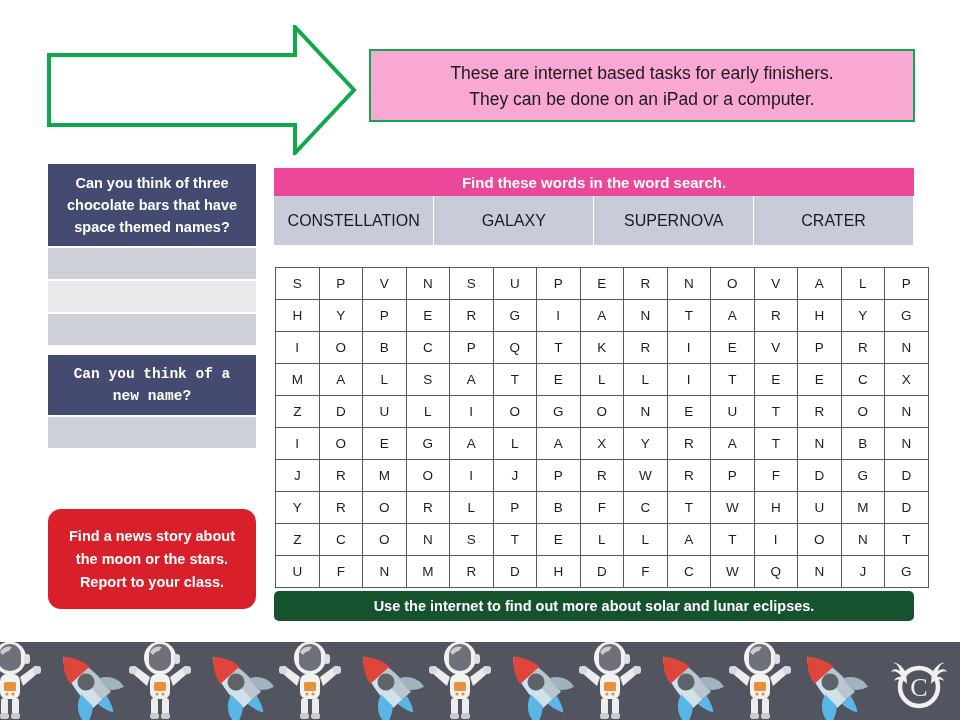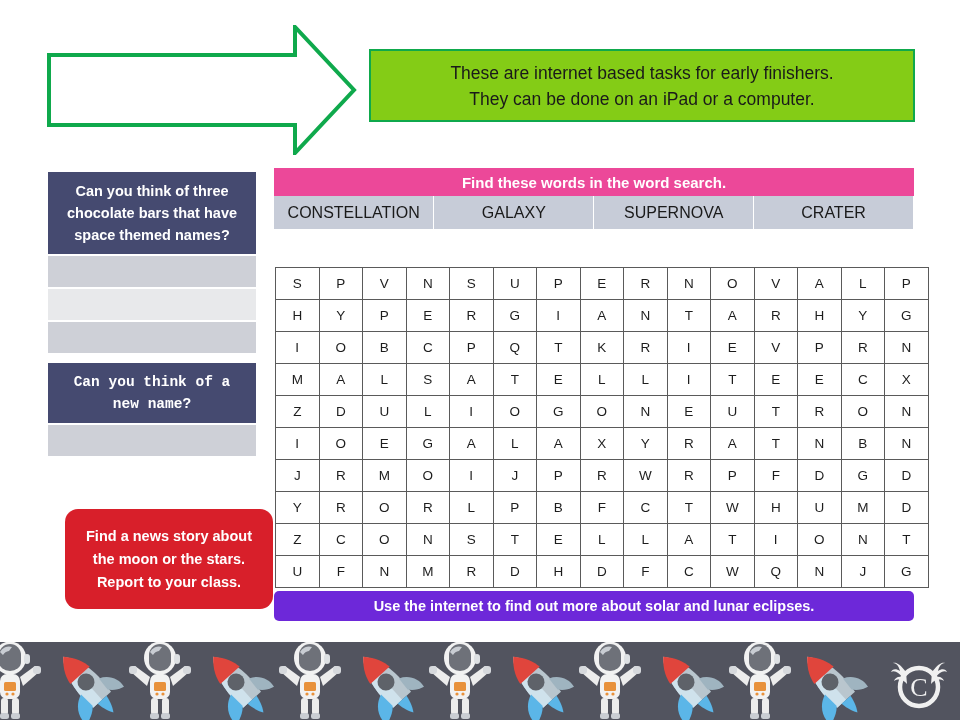--- a/index.html
+++ b/index.html
@@ -41,21 +41,21 @@
   }
 
   
   #intro-box {
     position: absolute;
     left: 369px;
     top: 49px;
     width: 546px;
     height: 73px;
     border: 2px solid #0FA94C;
-    background: #84cc16;
+    background: #f9a8d4;
     display: flex;
     flex-direction: column;
     align-items: center;
     justify-content: center;
     box-sizing: border-box;
   }
   #intro-box .line {
     font-size: 17.5px;
     line-height: 26px;
     color: #1a1a1a;
@@ -71,21 +71,20 @@
   }
   .nav-box {
     background: #454A70;
     color: #ffffff;
     font-weight: bold;
     font-size: 14.5px;
     line-height: 22px;
     text-align: center;
     padding: 8px 10px;
     box-sizing: border-box;
-    margin-top: 8px;
   }
   .ans-row {
     height: 31px;
     margin-top: 2px;
   }
   .ans-row.shade-a { background: #CED0D7; }
   .ans-row.shade-b { background: #E8E9EB; }
   .nav-box.spaced { margin-top: 10px; font-family: Liberation Mono, monospace; }
 
   #news-box {
@@ -99,21 +98,20 @@
     color: #ffffff;
     font-weight: bold;
     font-size: 14.5px;
     line-height: 23px;
     display: flex;
     align-items: center;
     justify-content: center;
     text-align: center;
     padding: 4px 12px;
     box-sizing: border-box;
-    margin-left: 17px;
   }
 
   
   #ws-header {
     position: absolute;
     left: 274px;
     top: 168px;
     width: 640px;
     height: 28px;
     background: #ec4899;
@@ -133,21 +131,21 @@
     border-collapse: collapse;
     table-layout: fixed;
   }
   #word-list td {
     height: 33px;
     text-align: center;
     font-size: 16px;
     color: #1a1a1a;
     border-right: 1px solid #ffffff;
     border-bottom: 1px solid #ffffff;
-    padding: 0;
+    padding: 8px;
   }
   #word-list tr.wl-a td { background: #C7CCD8; }
   #word-list tr.wl-b td { background: #E9EAEC; }
 
   
   #ws-grid {
     position: absolute;
     left: 275px;
     top: 267px;
     border-collapse: collapse;
@@ -166,21 +164,21 @@
     background: #ffffff;
   }
 
   
   #footer-banner {
     position: absolute;
     left: 274px;
     top: 591px;
     width: 640px;
     height: 30px;
-    background: #6d28d9;
+    background: #14532d;
     border-radius: 5px;
     color: #ffffff;
     font-weight: bold;
     font-size: 14.5px;
     display: flex;
     align-items: center;
     justify-content: center;
     box-sizing: border-box;
   }
 

